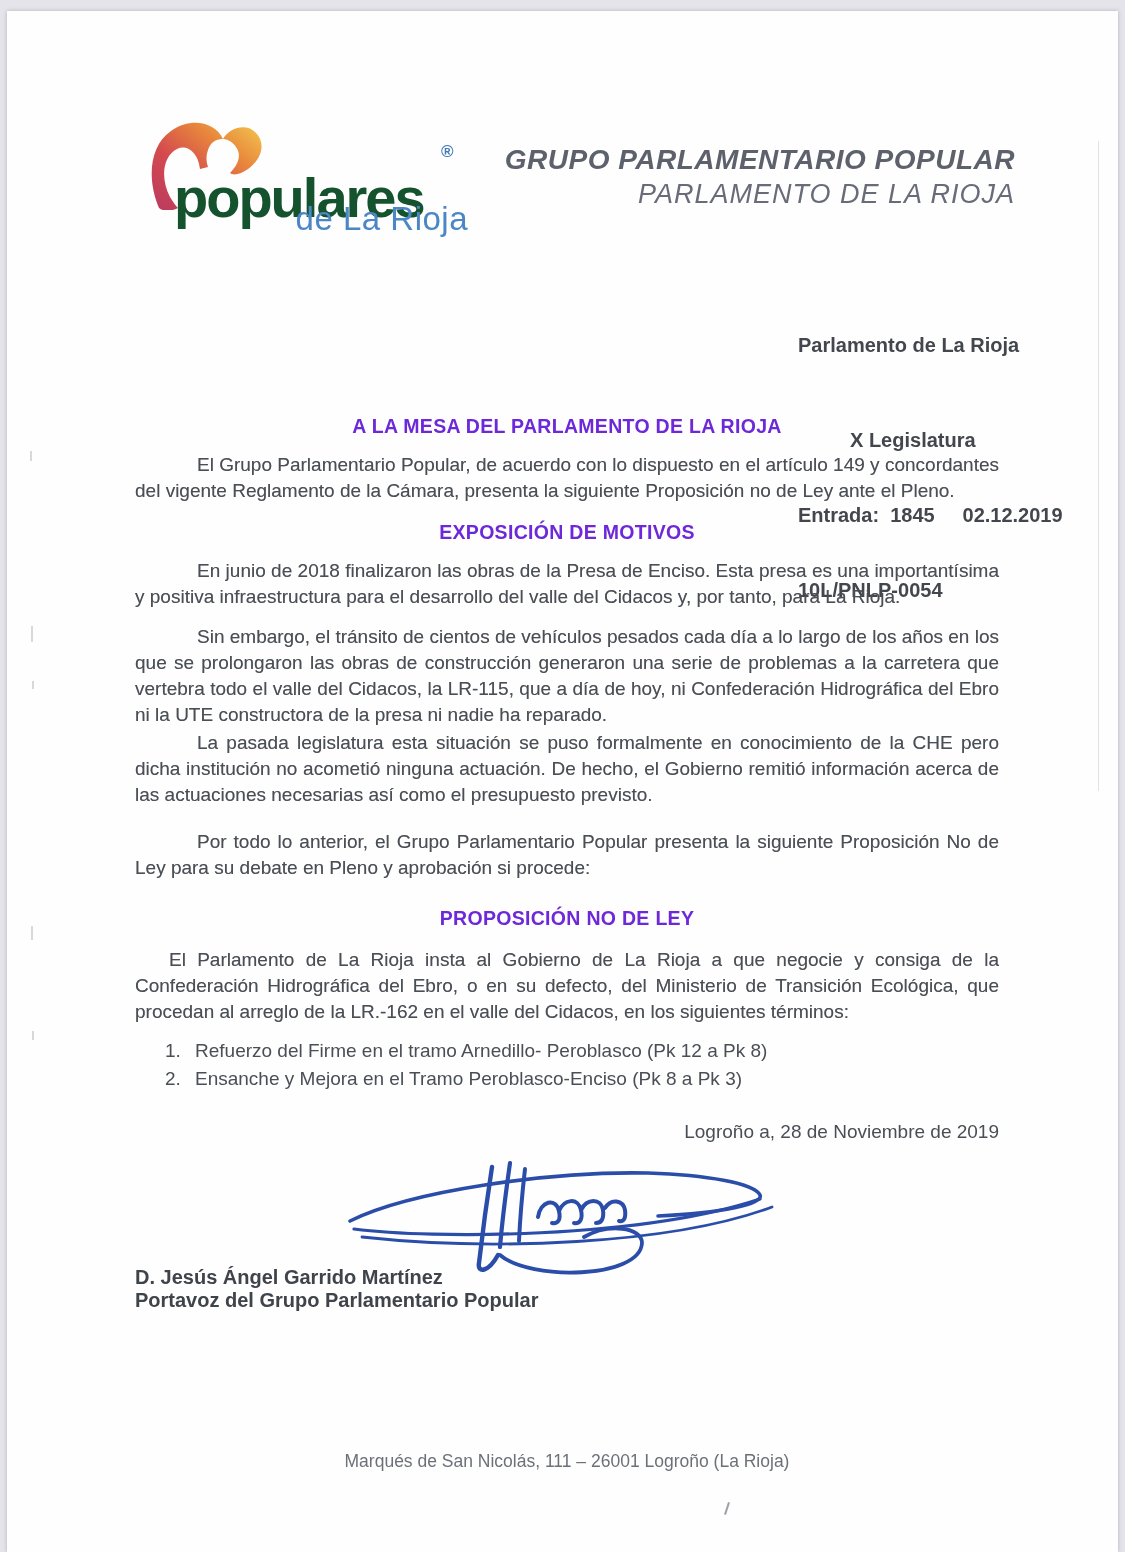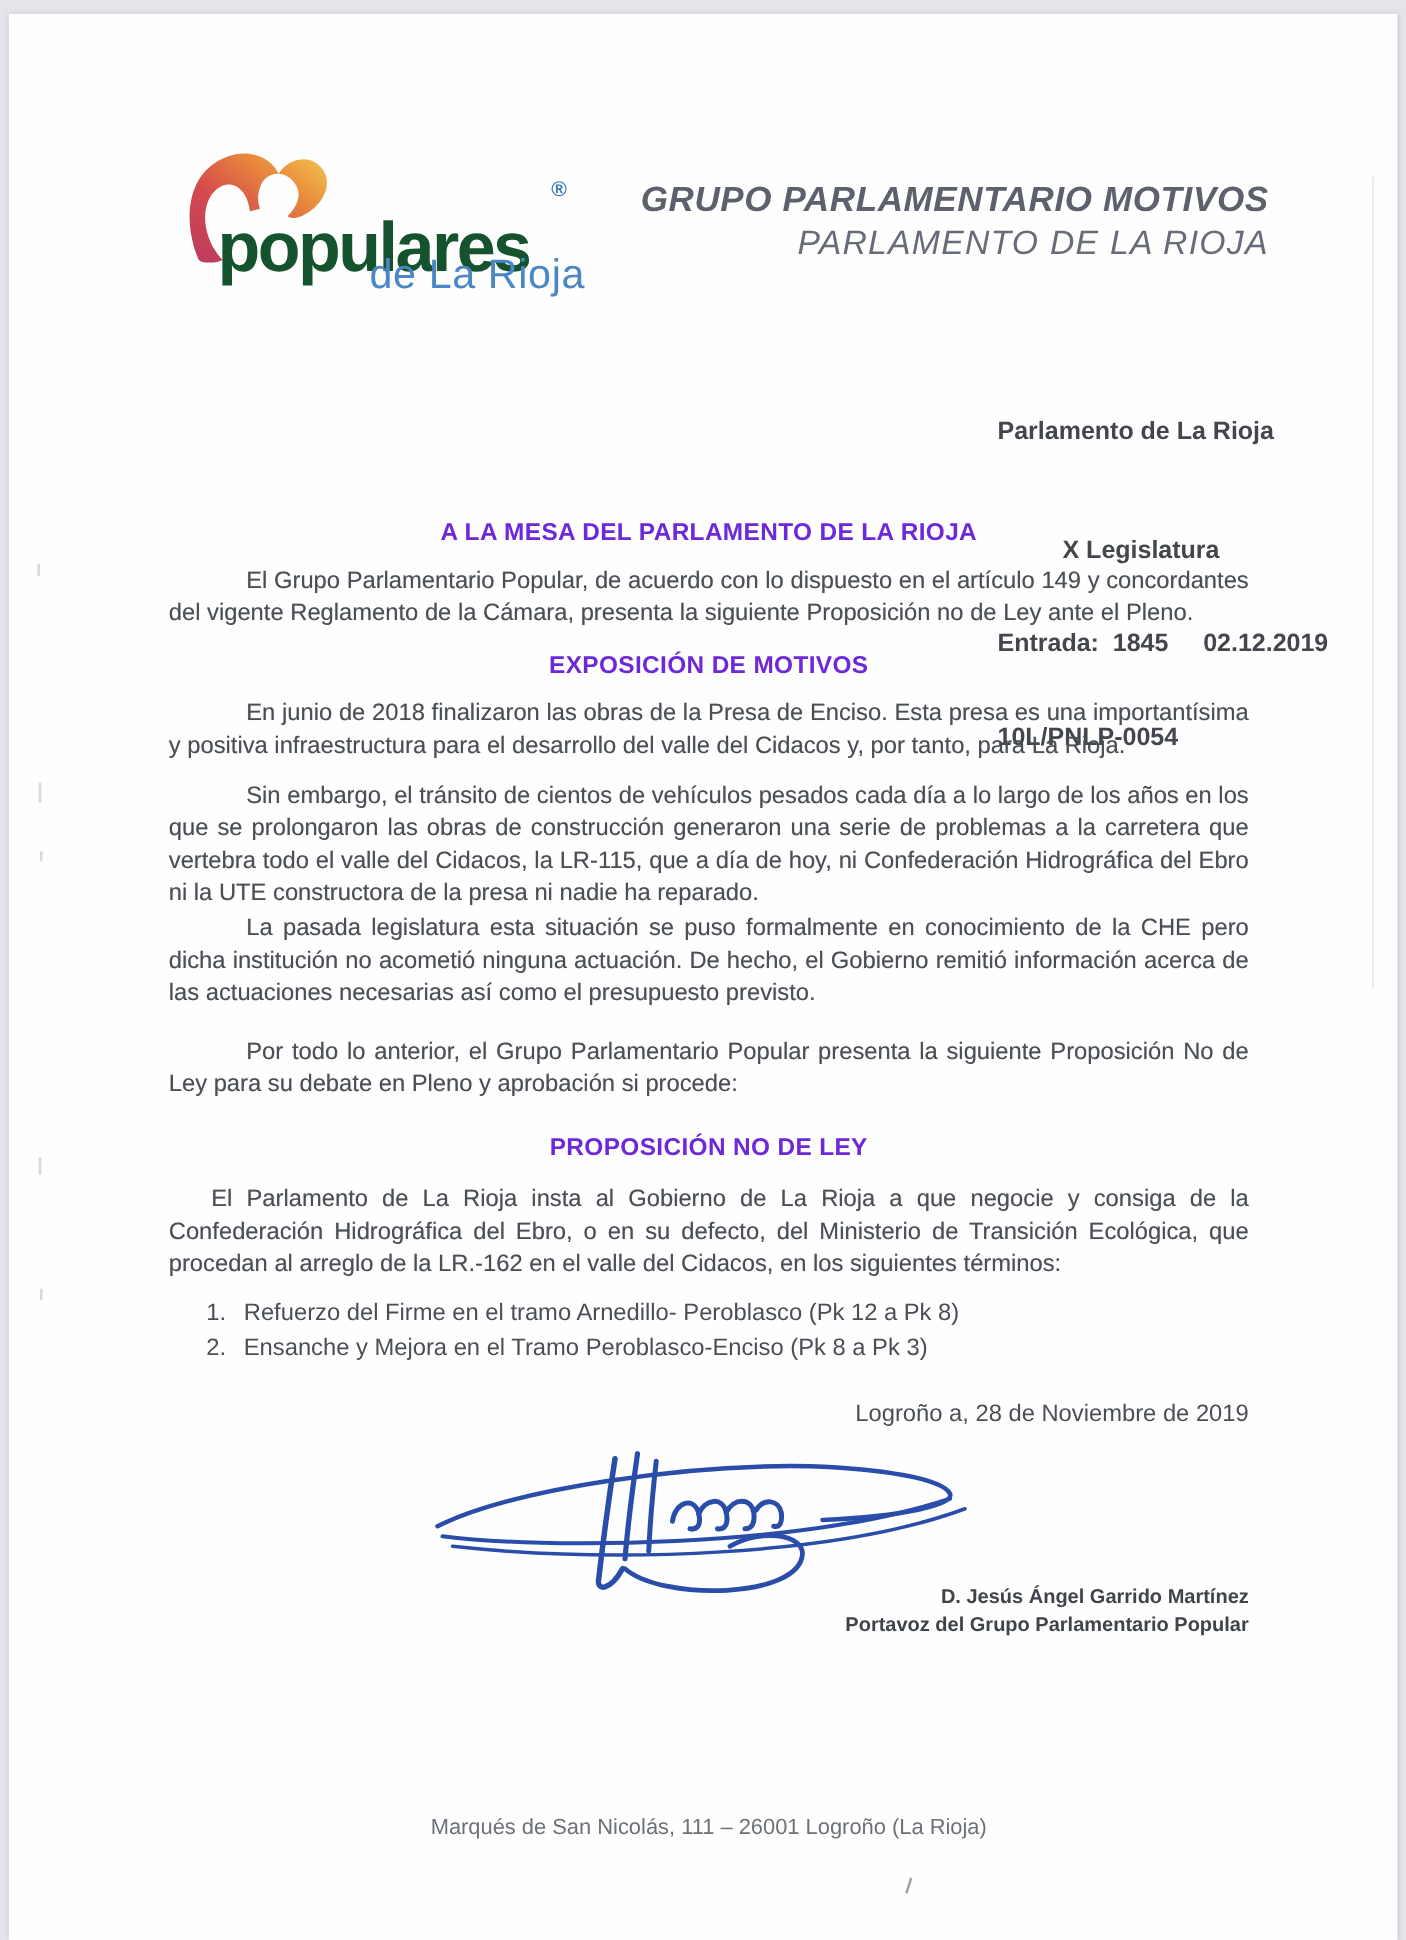--- a/index.html
+++ b/index.html
@@ -28,21 +28,21 @@
   .blk{position:absolute;left:0;width:864px;}
   .heading{font-weight:700;text-align:center;color:#6d28d9;font-size:19.5px;letter-spacing:.3px;}
   .para{text-align:justify;line-height:26px;text-indent:62px;
         text-shadow:0 0 .6px rgba(74,78,85,.45);}
   .para.small-indent{text-indent:34px;}
   .olist{line-height:28px;}
   .olist .row{display:flex;}
   .olist .num{width:30px;padding-left:30px;flex:none;}
   .dateline{text-align:right;padding-right:6px;}
   .sig{position:absolute;left:333px;top:1146px;width:440px;height:120px;}
-  .signer{font-weight:700;text-align:right;color:#3f434a;line-height:23px;font-size:16px;}
+  .signer{font-weight:700;text-align:left;color:#3f434a;line-height:23px;font-size:20px;}
   
   .footer{position:absolute;left:0;top:1437px;width:864px;text-align:center;color:#6c7178;
           font-size:17.5px;line-height:26px;}
   
   .art{position:absolute;background:#8f939c;opacity:.35;}
   .vline{position:absolute;left:1091px;top:130px;width:1px;height:650px;background:#b9bcc6;opacity:.4;}
   .slash{position:absolute;left:719px;top:1491px;width:2px;height:13px;background:#7d828b;
          transform:rotate(18deg);opacity:.75;}
 </style>
 </head>
@@ -75,21 +75,21 @@
           C 16,36 13,58 23,77
           C 26,82 29,86 31,88
           C 25,91 17,92 12,88 Z"></path>
       </svg>
       <div class="brand">populares</div>
       <div class="regmark">®</div>
       <div class="region">de La Rioja</div>
     </div>
 
     <div class="letterhead">
-      <div class="lh1">GRUPO PARLAMENTARIO MOTIVOS</div>
+      <div class="lh1">GRUPO PARLAMENTARIO POPULAR</div>
       <div class="lh2">PARLAMENTO DE LA RIOJA</div>
     </div>
 
     <div class="stamp">
       <div>Parlamento de La Rioja</div>
       <div class="c">X Legislatura</div>
       <div>Entrada:  1845     02.12.2019</div>
       <div>10L/PNLP-0054</div>
     </div>
 

